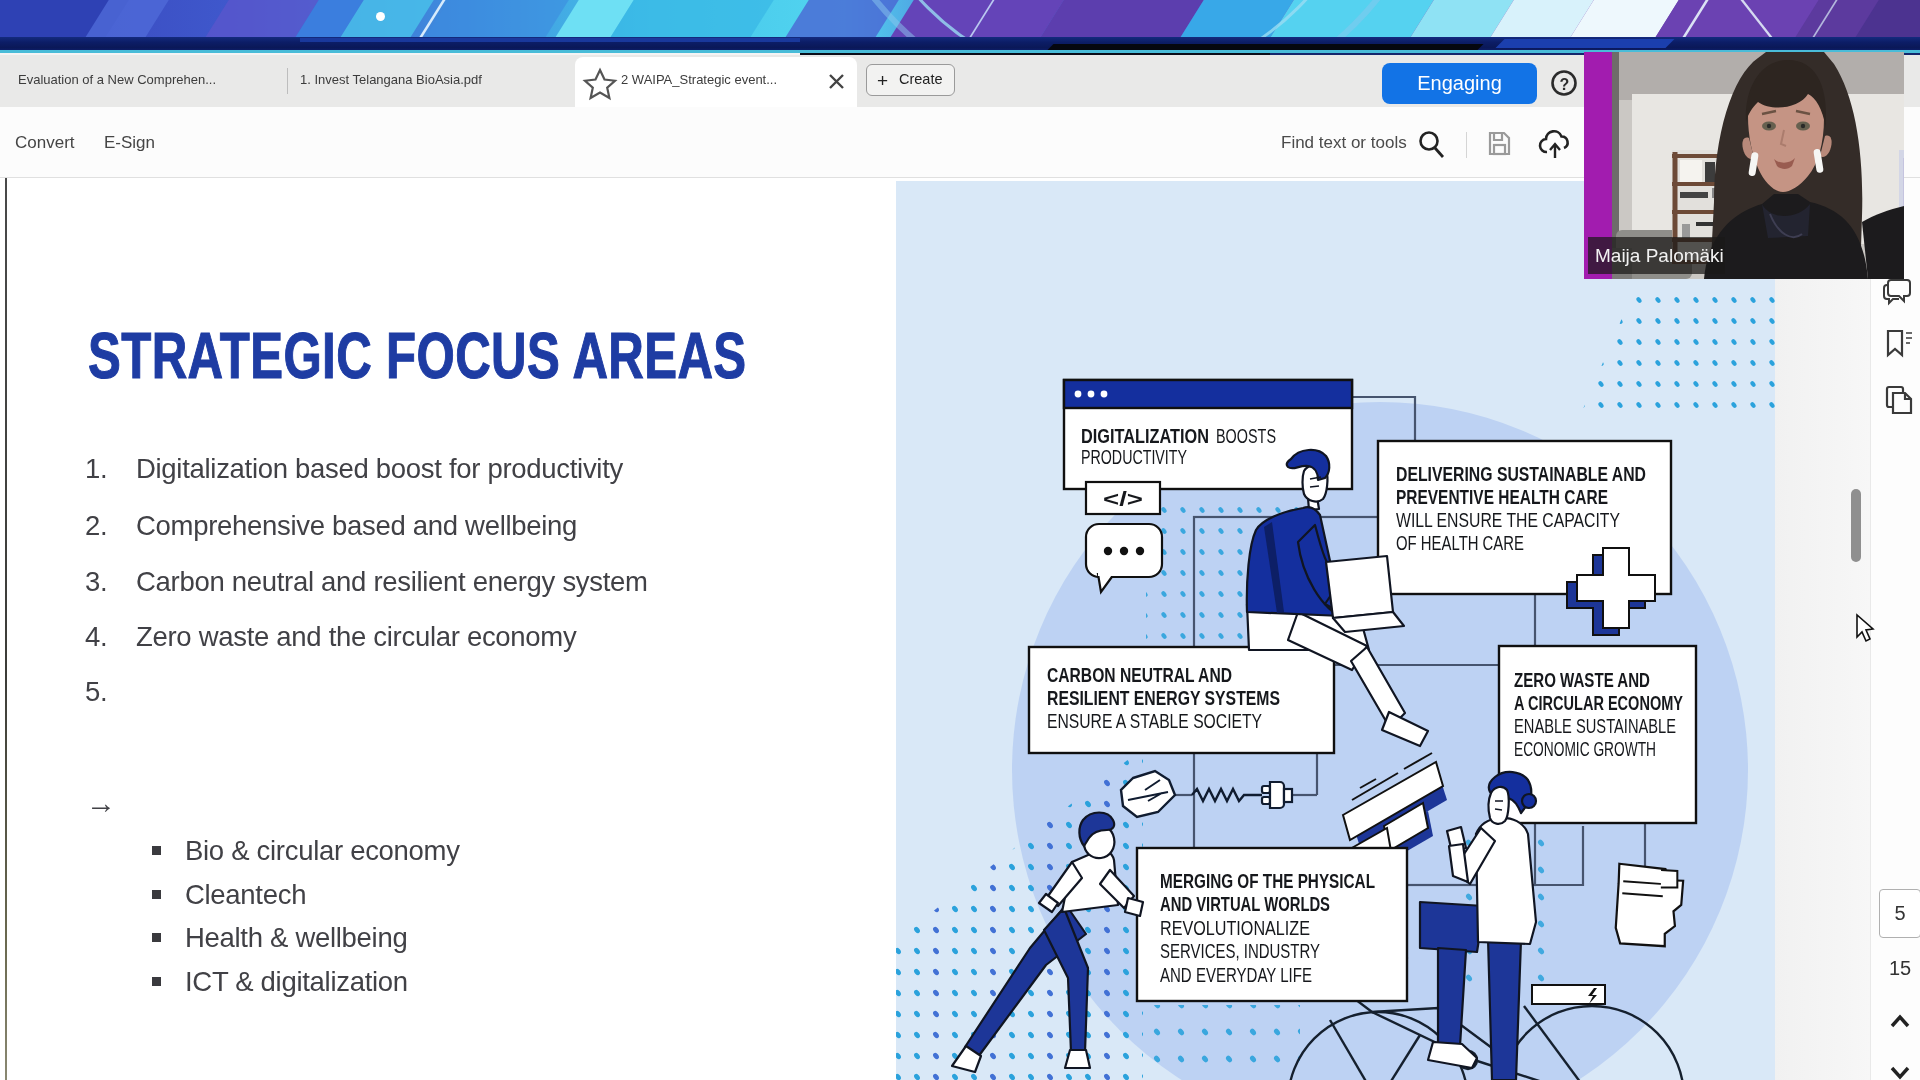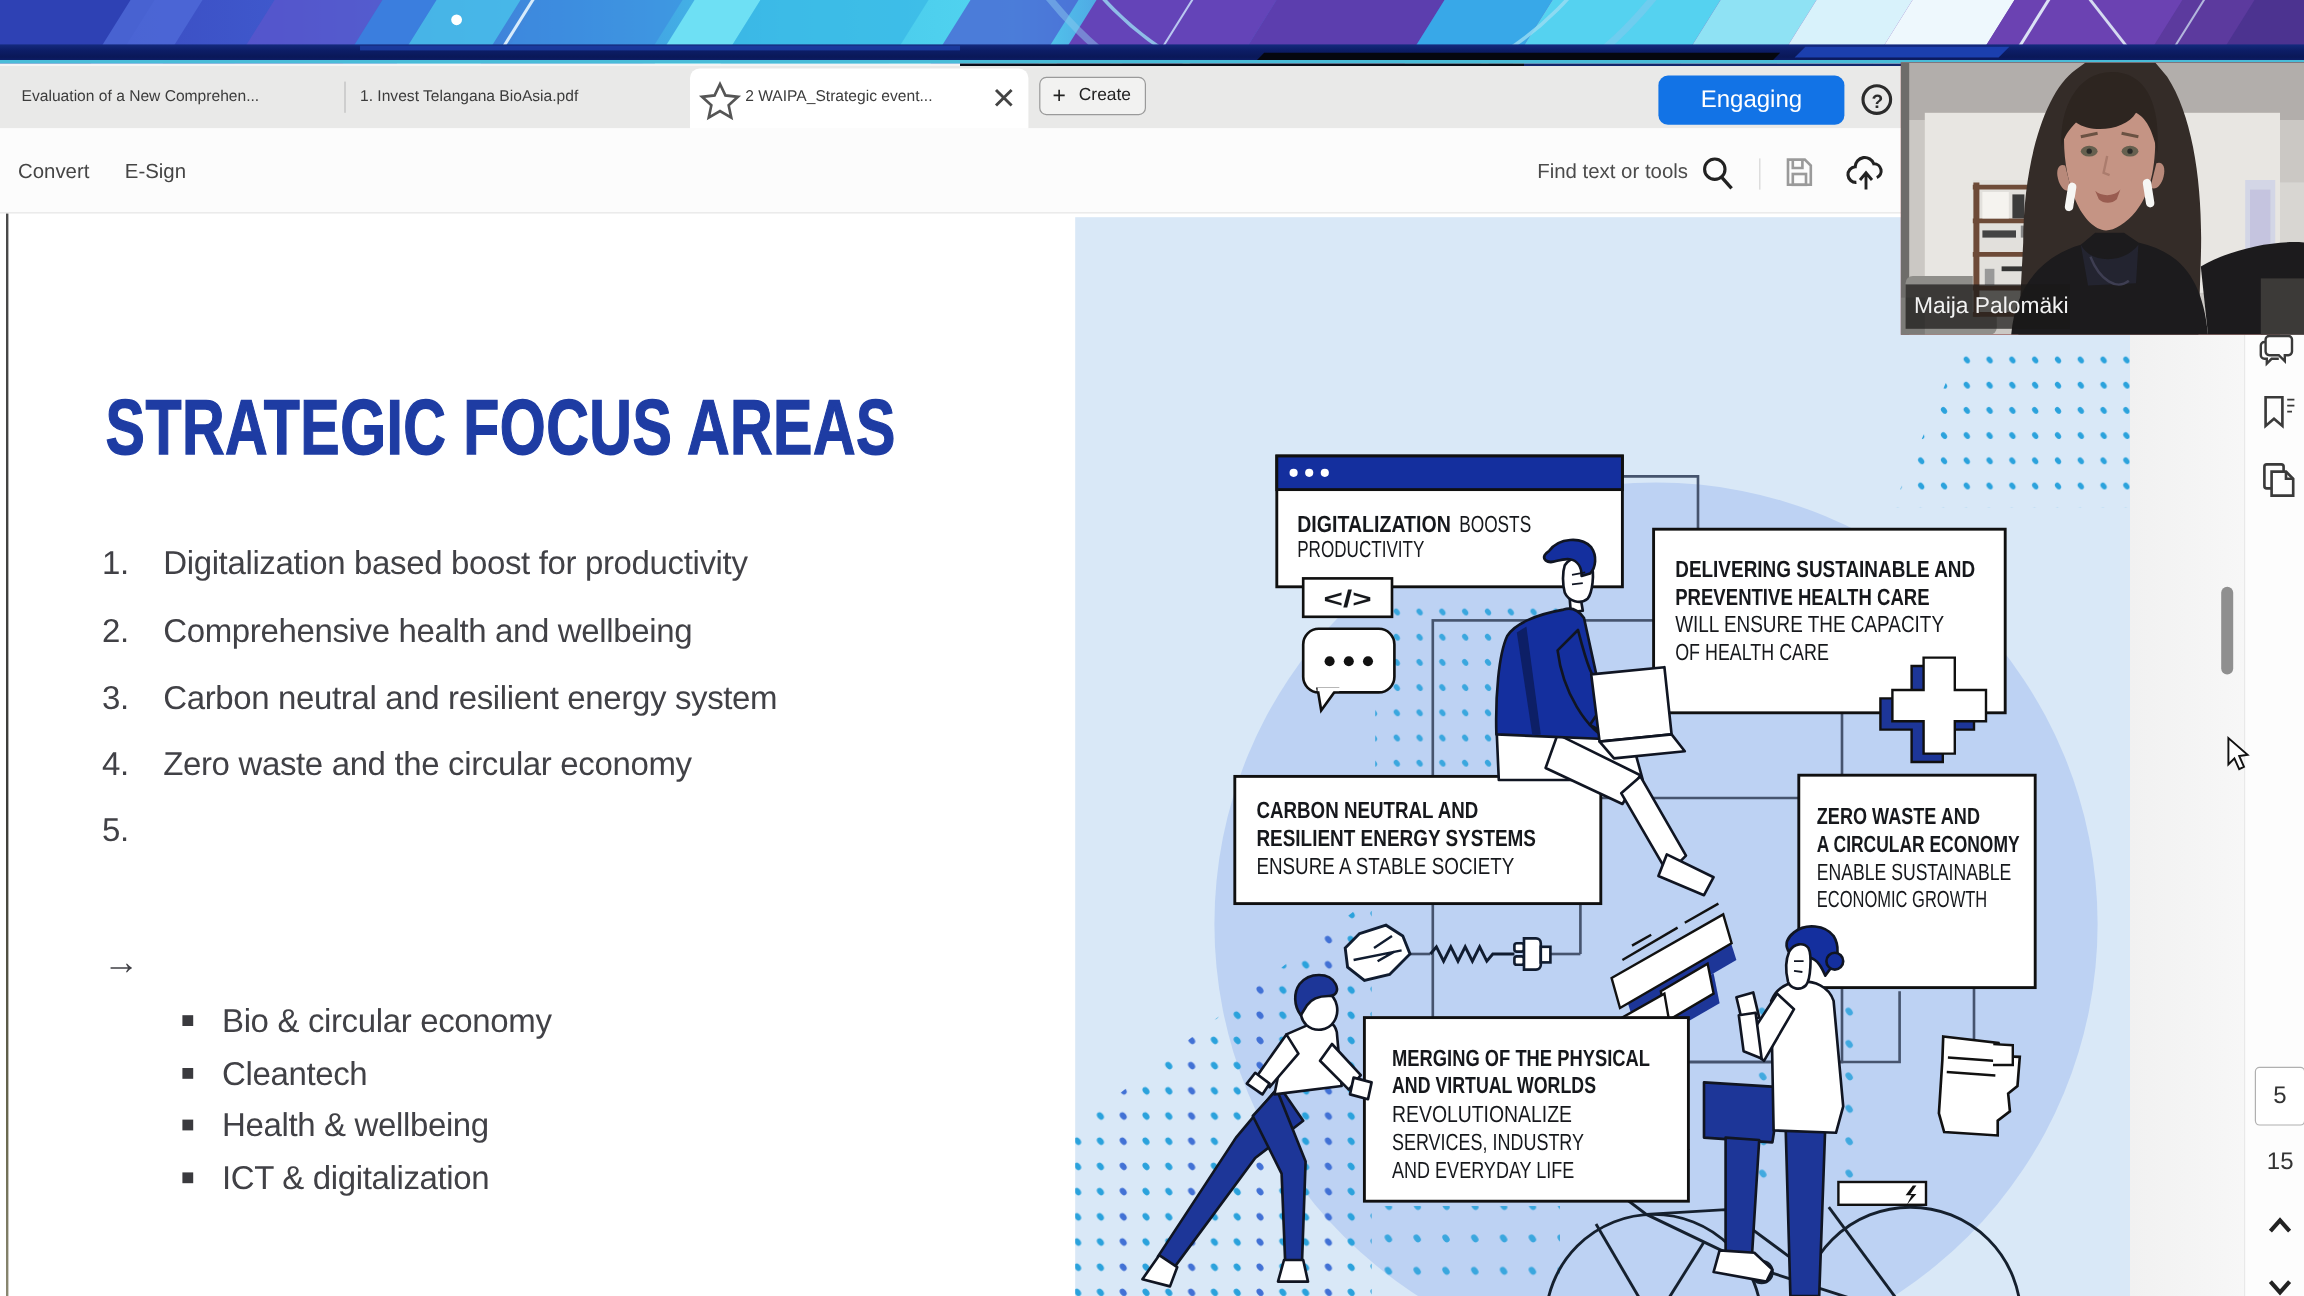--- a/index.html
+++ b/index.html
@@ -31,21 +31,21 @@
   #leftline{position:absolute;left:5px;top:0;width:1.6px;height:902px;background:linear-gradient(180deg,#4a4a4a,#3c3c38 55%,#6b6a50 85%,#8a8872);}
   #thumb{position:absolute;left:1851px;top:311px;width:10px;height:73px;background:#8f8f8f;border-radius:5px;}
   
   #title{position:absolute;left:88px;top:140px;font-size:65px;font-weight:bold;color:#1e3ca3;
      transform:scaleX(.757);transform-origin:left top;white-space:nowrap;letter-spacing:0.5px;-webkit-text-stroke:1.1px #1e3ca3;}
   .li{position:absolute;font-size:27.5px;color:#414146;white-space:nowrap;letter-spacing:-0.3px;}
   .num{left:85px;}
   .itx{left:136px;}
   .bullet{position:absolute;width:9px;height:9px;background:#3a3a3e;}
   
-  #video{position:absolute;left:1584px;top:52px;z-index:20;width:336px;height:227px;overflow:hidden;background:#7f1d1d;}
+  #video{position:absolute;left:1584px;top:52px;z-index:20;width:292px;height:227px;overflow:hidden;background:#a21caf;padding-left:28px;}
   #vname{position:absolute;left:4px;top:185px;width:130px;height:37px;background:rgba(26,25,24,.72);
      color:#f2f2f2;font-size:19px;line-height:37px;padding-left:7px;}
   
   #pagebox{position:absolute;left:1879px;top:711px;width:40px;height:47px;background:#fff;border:1.5px solid #b0b0b0;border-radius:4px;
     font-size:20px;color:#333;text-align:center;line-height:47px;}
   #p15{position:absolute;left:1889px;top:779px;font-size:20px;color:#333;}
 </style>
 </head>
 <body>
 <div id="banner">
@@ -108,21 +108,21 @@
   <div id="grayR"></div>
   <div id="sideW"></div>
   <div id="thumb"></div>
   <div id="pagebox">5</div>
   <div id="p15">15</div>
   <div id="leftline"></div>
   <div id="title">STRATEGIC FOCUS AREAS</div>
   <span class="li num" style="top:275px">1.</span>
     <span class="li itx" style="top:275px">Digitalization based boost for productivity</span>
   <span class="li num" style="top:332px">2.</span>
-    <span class="li itx" style="top:332px">Comprehensive health and wellbeing</span>
+    <span class="li itx" style="top:332px">Comprehensive based and wellbeing</span>
   <span class="li num" style="top:388px">3.</span>
     <span class="li itx" style="top:388px">Carbon neutral and resilient energy system</span>
   <span class="li num" style="top:443px">4.</span>
     <span class="li itx" style="top:443px">Zero waste and the circular economy</span>
   <span class="li num" style="top:498px">5.</span>
   <span class="li" style="left:86px;top:608px;font-size:30px;">→</span>
   <div class="bullet" style="left:152px;top:668px"></div>
     <span class="li" style="left:185px;top:657px">Bio &amp; circular economy</span>
   <div class="bullet" style="left:152px;top:712px"></div>
     <span class="li" style="left:185px;top:701px">Cleantech</span>

